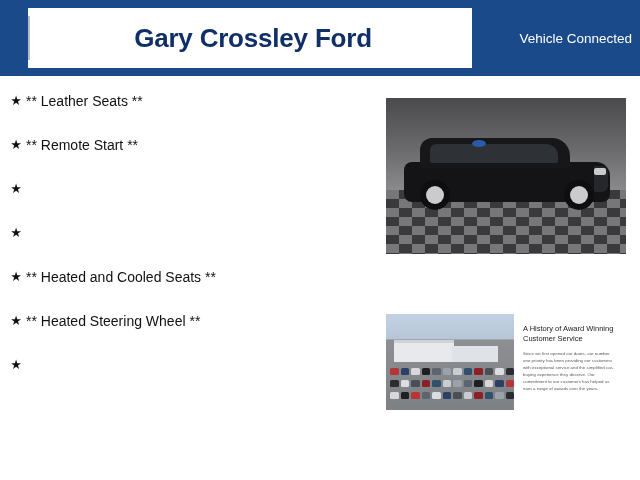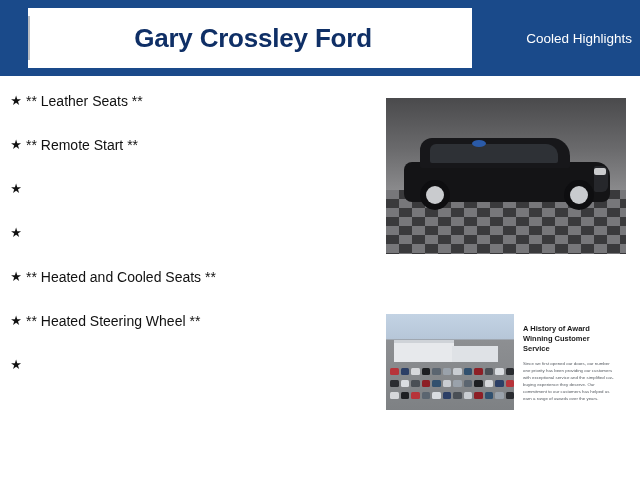--- a/index.html
+++ b/index.html
@@ -267,21 +267,21 @@
     border-radius: 1.5px;
   }
   .panel {
     position: relative;
     flex: 1;
     background: #ffffff;
     padding: 10px 9px;
   }
   .panel-title {
     font-size: 7.5px;
-    font-weight: bold;
+    font-weight: normal;
     color: #1a1a1a;
     line-height: 10px;
     margin-bottom: 6px;
   }
   .panel-body {
     font-size: 4.4px;
     color: #555a60;
     line-height: 7px;
   }
 </style>
@@ -289,21 +289,21 @@
 <body>
 
 <div class="page">
 
   <div class="header">
     <div class="header-plate">
       <div class="plate-divider"></div>
       <div class="dealer-name">Gary Crossley Ford</div>
     </div>
     <div class="header-right">
-      <div class="header-right-text">Cooled Highlights</div>
+      <div class="header-right-text">Vehicle Connected</div>
     </div>
   </div>
 
   <div class="body">
 
     <div class="features">
       <div class="feature">
         <div class="bullet">★</div>
         <div class="feature-text">** Leather Seats **</div>
       </div>

